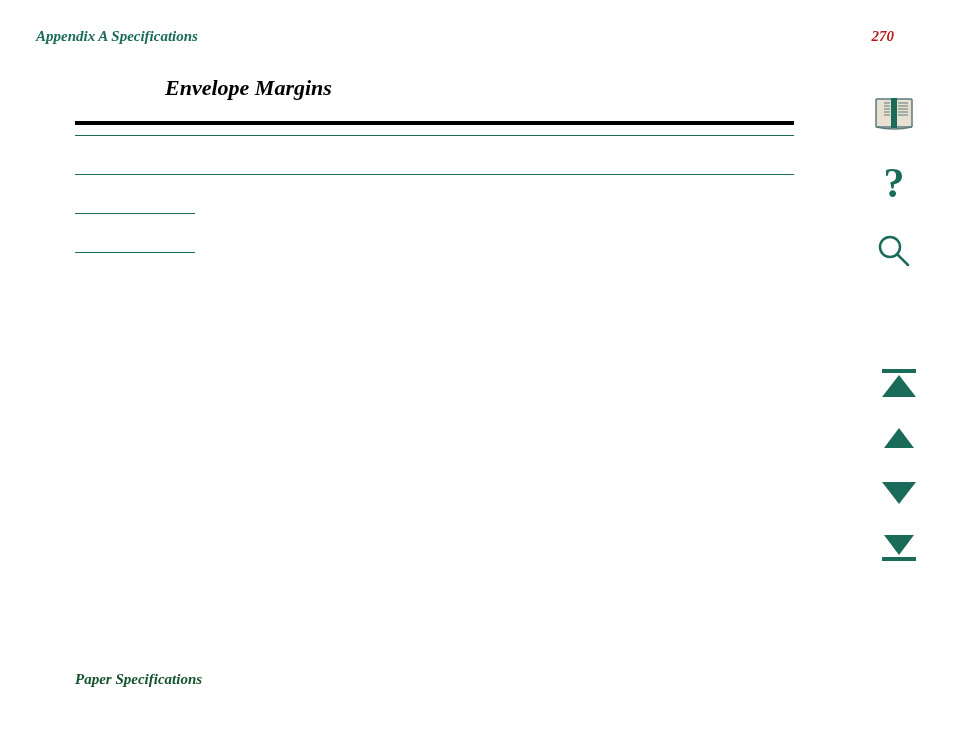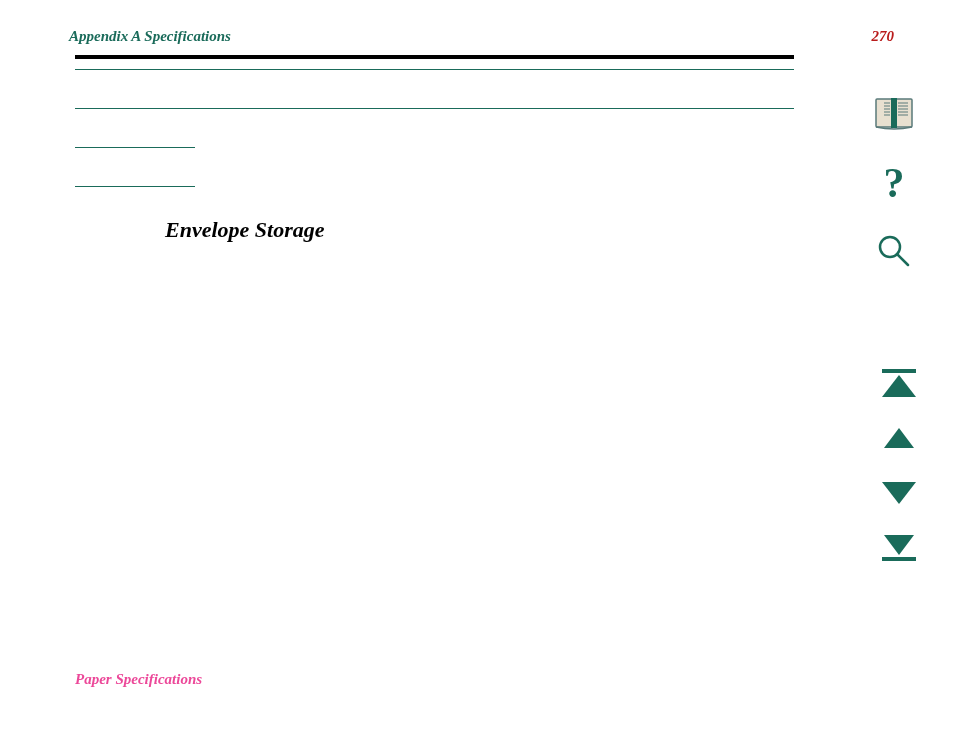--- a/index.html
+++ b/index.html
@@ -10,21 +10,21 @@
       font-family: Georgia, 'Times New Roman', serif;
       position: relative;
       overflow: hidden;
     }
 
     
     .header {
       display: flex;
       justify-content: space-between;
       align-items: center;
-      padding: 28px 60px 0 69px;
+      padding: 28px 60px 0 36px;
     }
     .header-left {
       font-style: italic;
       font-weight: bold;
       color: #1a6b5a;
       font-size: 15px;
     }
     .header-right {
       font-style: italic;
       font-weight: bold;
@@ -71,21 +71,21 @@
       margin-top: 5px;
     }
 
     
     .footer-link {
       position: absolute;
       bottom: 50px;
       left: 75px;
       font-style: italic;
       font-weight: bold;
-      color: #ec4899;
+      color: #14532d;
       font-size: 15px;
       cursor: pointer;
       margin-top: 28px;
     }
 
     
     .sidebar {
       position: absolute;
       top: 90px;
       right: 30px;
@@ -200,33 +200,33 @@
 </head>
 <body>
 
 <div class="header">
   <span class="header-left">Appendix A   Specifications</span>
   <span class="header-right">270</span>
 </div>
 
 <div class="content">
 
+  <div class="section-title">Envelope Margins</div>
 
   <div class="lines-section">
     <hr class="thick-line">
     <hr class="teal-line">
     <br>
     <hr class="teal-line">
     <br>
     <hr class="short-teal-line">
     <br>
     <hr class="short-teal-line">
   </div>
 
-  <div class="section-title">Envelope Storage</div>
 
 </div>
 
 <div class="footer-link">Paper Specifications</div>
 
 <div class="sidebar">
 
   <div class="icon-btn book-icon">
     <svg viewBox="0 0 44 44" fill="none" xmlns="http://www.w3.org/2000/svg">
 

